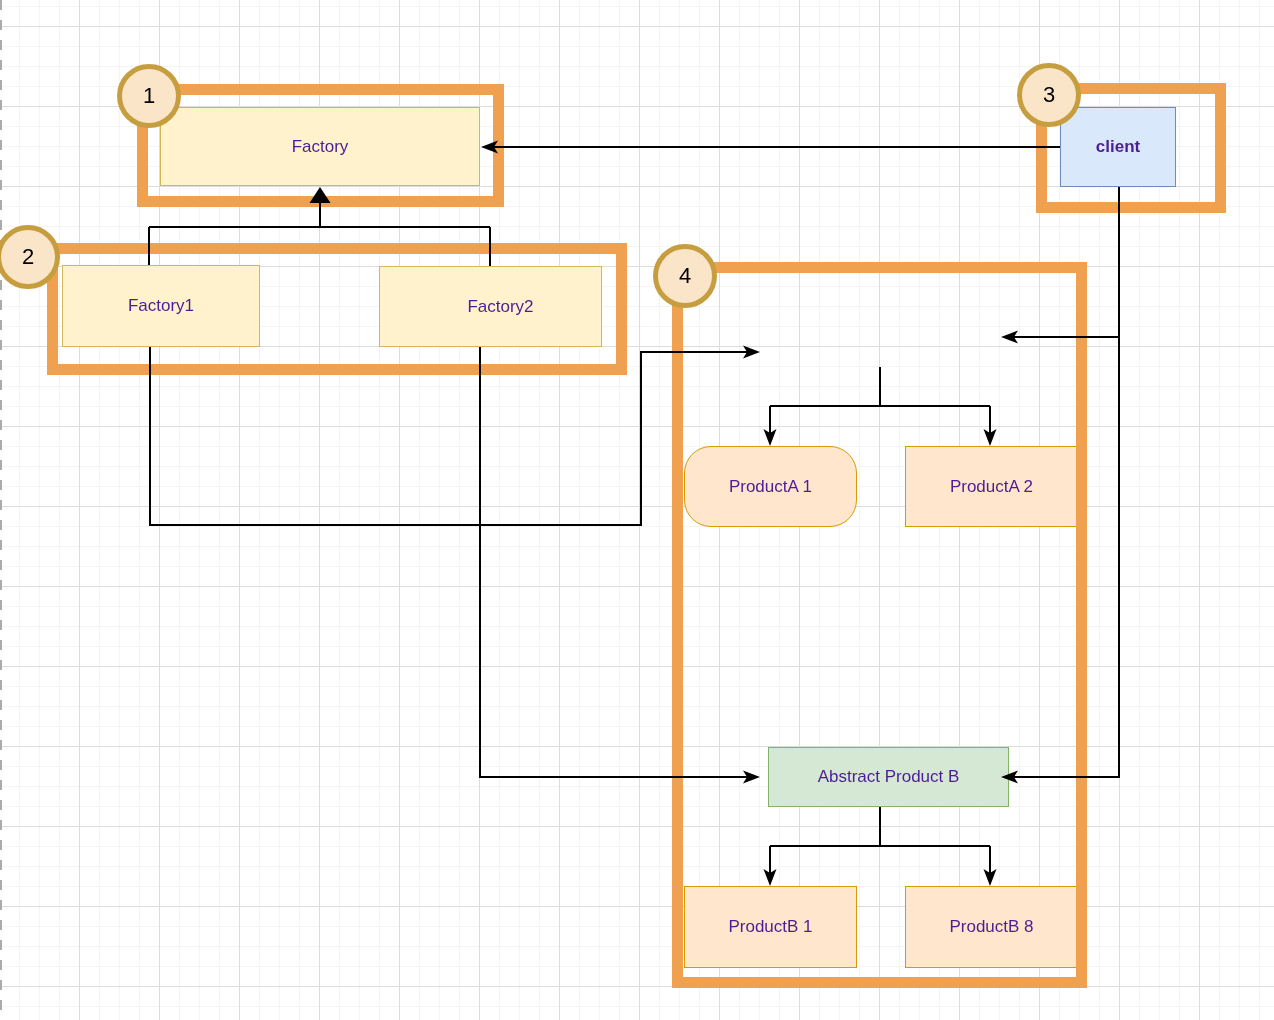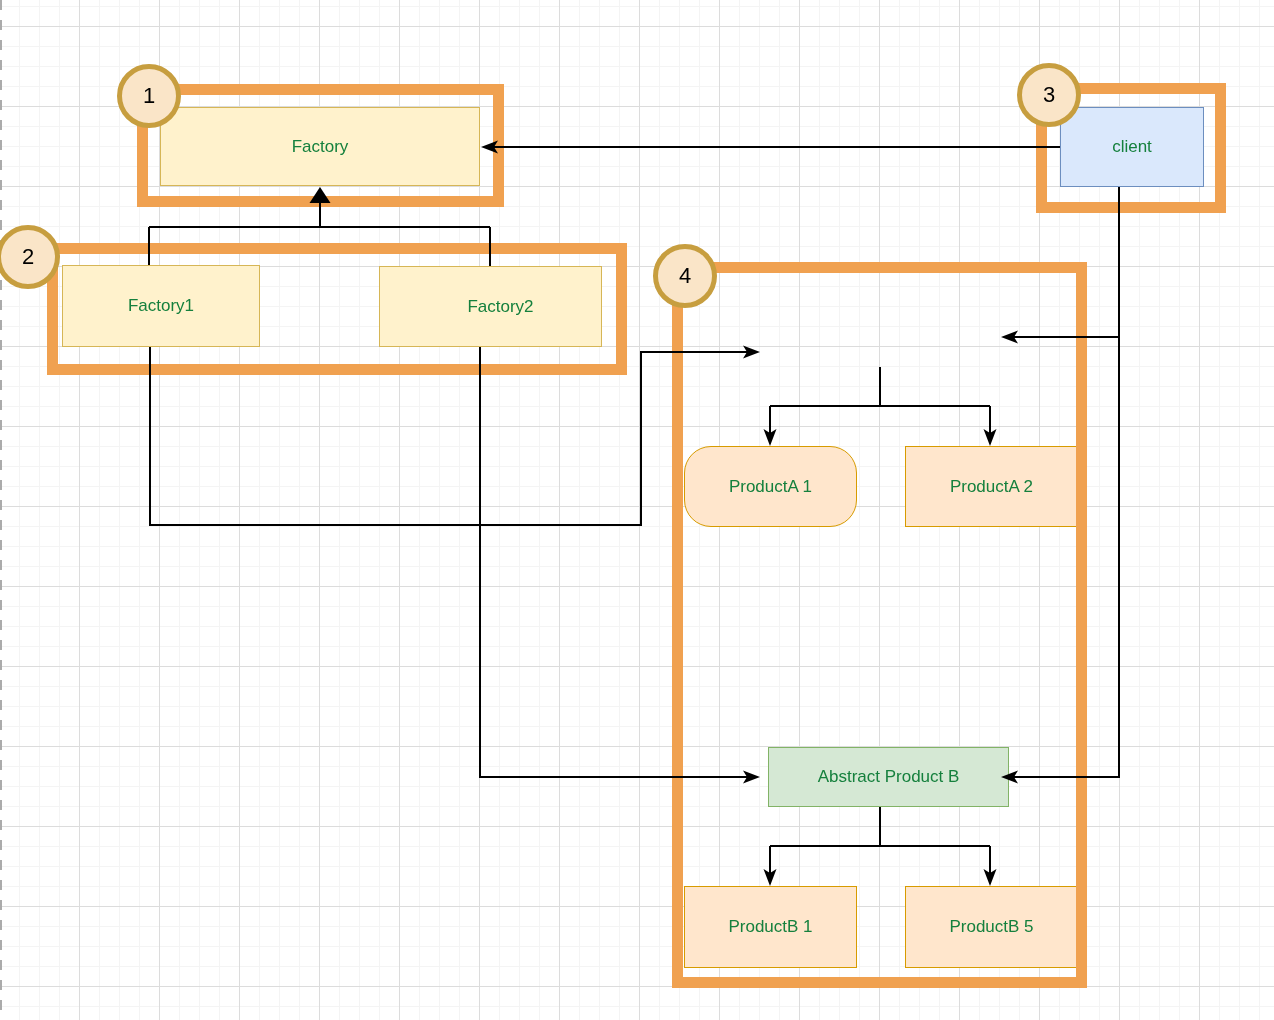--- a/index.html
+++ b/index.html
@@ -18,21 +18,21 @@
     background-position:79px 0, 0 26px, 19px 0, 0 6px;
   }
   .page-edge{
     position:absolute;left:0;top:0;width:2px;height:1020px;
     background:repeating-linear-gradient(to bottom,#ababab 0 10px,transparent 10px 20px);
   }
   .node{
     position:absolute;
     display:flex;align-items:center;justify-content:center;
     box-sizing:border-box;
-    font-size:17px;color:#15803d;text-align:center;
+    font-size:17px;color:#4c1d95;text-align:center;
     white-space:nowrap;
   }
   .yellow{background:var(--yellow-fill);border:1.6px solid var(--yellow-stroke);}
   .blue{background:var(--blue-fill);border:1.6px solid var(--blue-stroke);}
   .green{background:var(--green-fill);border:1.8px solid var(--green-stroke);}
   .orange{background:var(--orange-fill);border:1.8px solid var(--orange-stroke);}
   .group{
     position:absolute;box-sizing:border-box;
     border:11px solid var(--group-border);
     background:transparent;
@@ -64,21 +64,21 @@
   </div>
 
   <div class="node yellow" style="left:62px;top:265px;width:198px;height:82px;text-align:right;">
     <span>Factory1</span>
   </div>
 
   <div class="node yellow" style="left:379px;top:266px;width:223px;height:81px;padding-left:20px;">
     <span>Factory2</span>
   </div>
 
-  <div class="node blue" style="left:1060px;top:107px;width:144px;height:80px;">
+  <div class="node blue" style="left:1060px;top:107px;width:116px;height:80px;font-weight:bold;">
     <span>client</span>
   </div>
 
 
   <div class="node orange" style="left:684px;top:446px;width:173px;height:81px;border-radius:27px;">
     <span>ProductA 1</span>
   </div>
 
   <div class="node orange" style="left:905px;top:446px;width:173px;height:81px;">
     <span>ProductA 2</span>
@@ -86,21 +86,21 @@
 
   <div class="node green" style="left:760px;top:747px;width:241px;height:60px;margin-left:8px;">
     <span>Abstract Product B</span>
   </div>
 
   <div class="node orange" style="left:684px;top:886px;width:173px;height:82px;">
     <span>ProductB 1</span>
   </div>
 
   <div class="node orange" style="left:905px;top:886px;width:173px;height:82px;">
-    <span>ProductB 5</span>
+    <span>ProductB 8</span>
   </div>
 
   <div class="group" style="left:137px;top:84px;width:367px;height:123px;"></div>
   <div class="group" style="left:47px;top:243px;width:580px;height:132px;"></div>
   <div class="group" style="left:1036px;top:83px;width:190px;height:130px;"></div>
   <div class="group" style="left:672px;top:262px;width:415px;height:726px;"></div>
 
   <div class="badge" style="left:117px;top:64px;">1</div>
   <div class="badge" style="left:-4px;top:225px;">2</div>
   <div class="badge" style="left:1017px;top:63px;">3</div>

